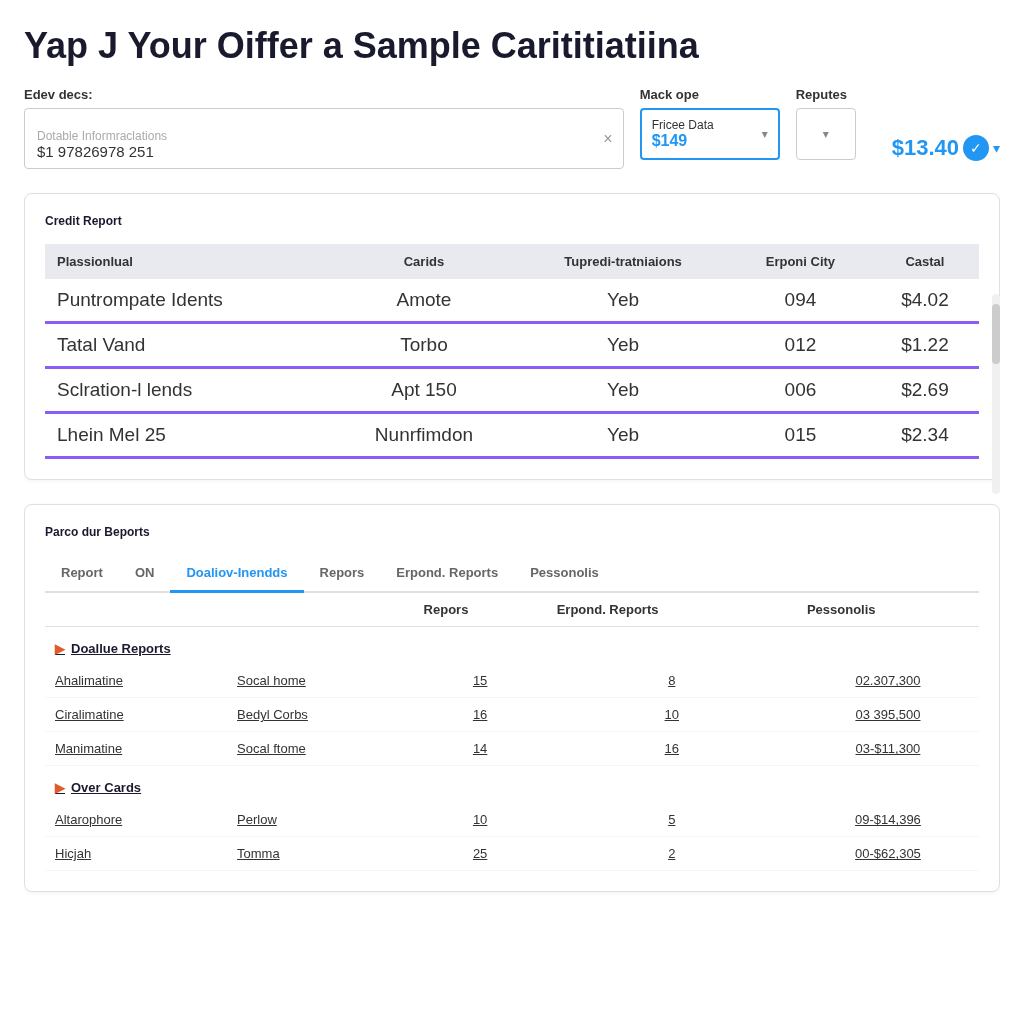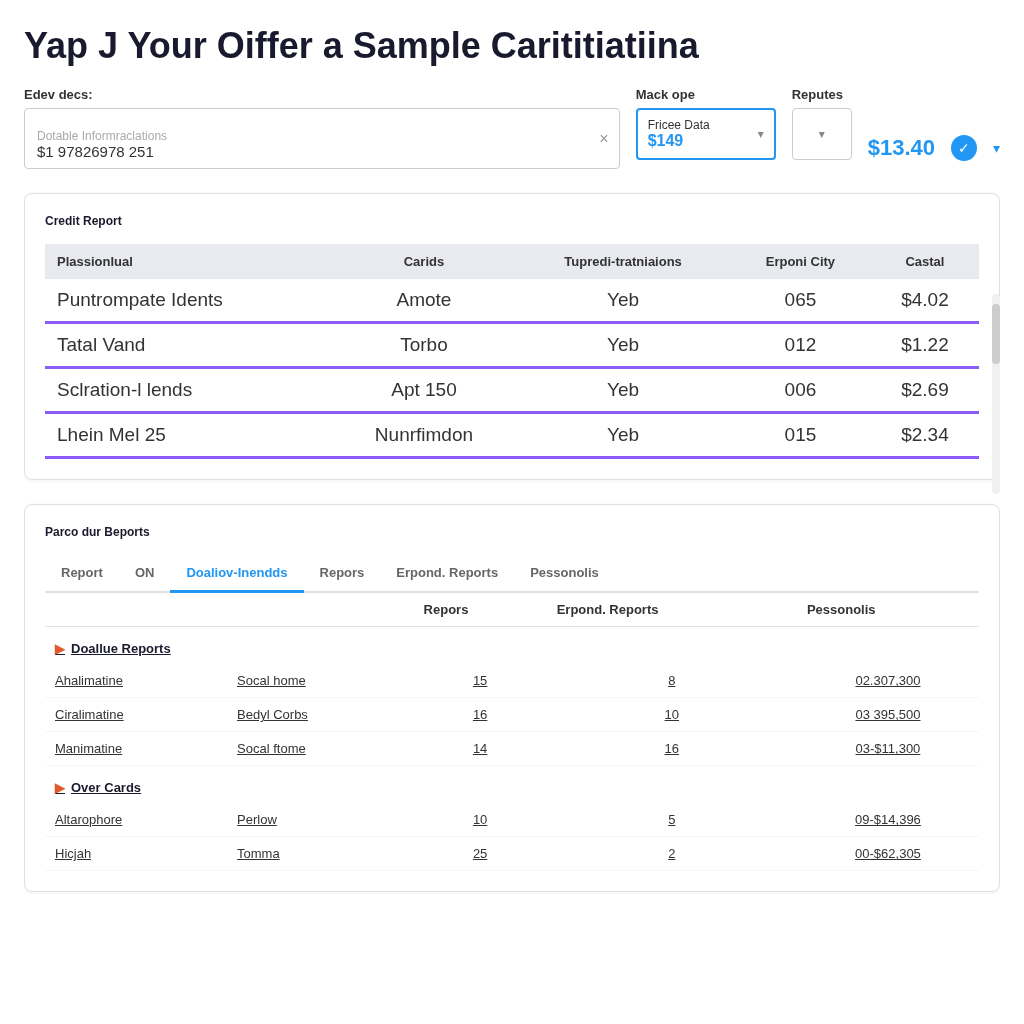--- a/index.html
+++ b/index.html
@@ -114,23 +114,24 @@
       display: flex;
       align-items: center;
       justify-content: center;
       min-width: 60px;
       min-height: 52px;
     }
 
     .total-display {
       display: flex;
       align-items: center;
-      gap: 16px;
+      gap: 4px;
       padding-bottom: 8px;
       align-self: flex-end;
+      margin-left: 20px;
     }
 
     .total-value {
       font-size: 22px;
       font-weight: 700;
       color: #2196F3;
     }
 
     .total-check {
       width: 26px;
@@ -331,21 +332,21 @@
           <th>Tupredi-tratniaions</th>
           <th>Erponi City</th>
           <th>Castal</th>
         </tr>
       </thead>
       <tbody id="credit-tbody">
       <tr>
             <td style="text-align: left;">Puntrompate Idents</td>
             <td>Amote</td>
             <td>Yeb</td>
-            <td>065</td>
+            <td>094</td>
             <td>$4.02</td>
           </tr>
           <tr>
             <td style="text-align: left;">Tatal Vand</td>
             <td>Torbo</td>
             <td>Yeb</td>
             <td>012</td>
             <td>$1.22</td>
           </tr>
           <tr>

